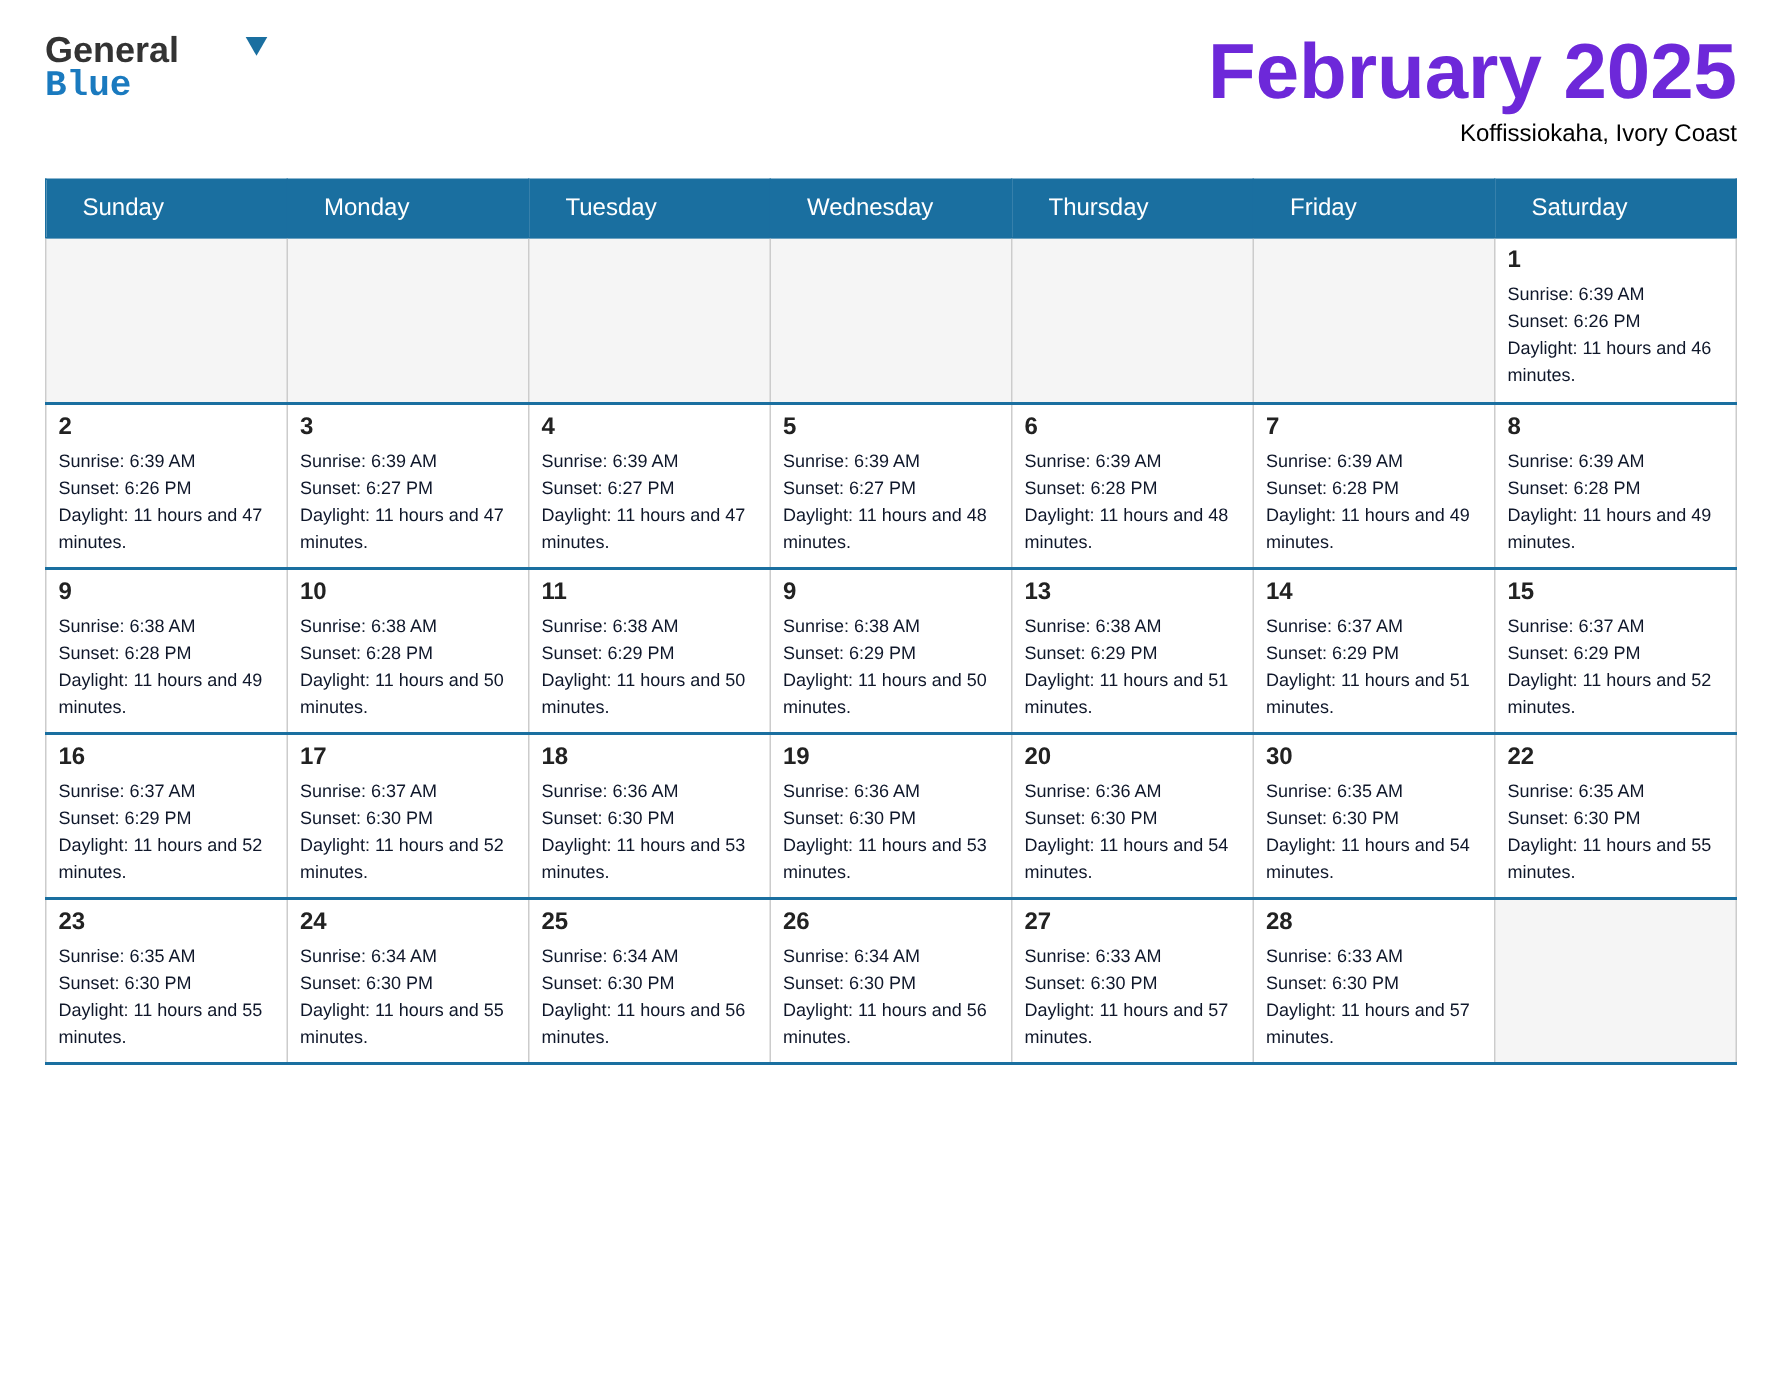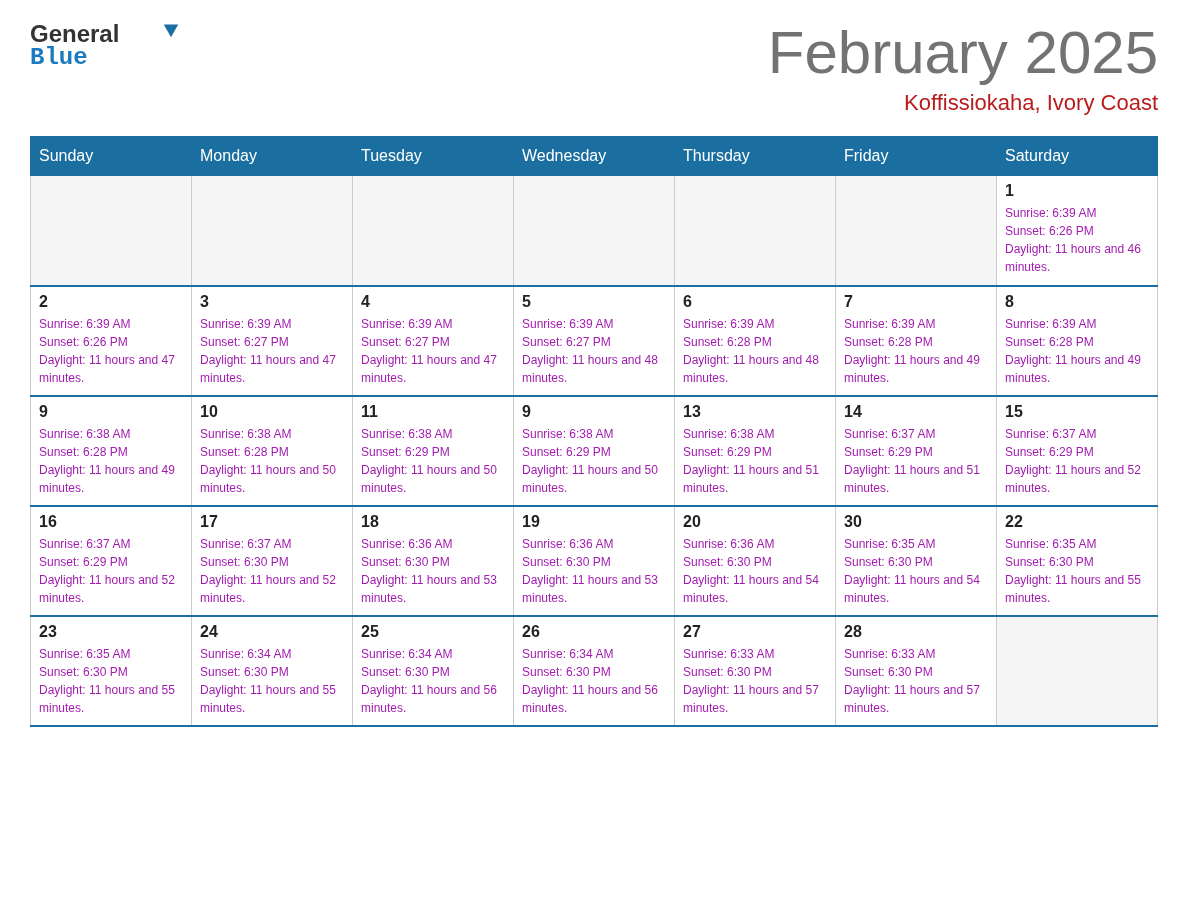--- a/index.html
+++ b/index.html
@@ -14,40 +14,40 @@
     .header {
       display: flex;
       justify-content: space-between;
       align-items: flex-start;
       margin-bottom: 20px;
     }
     .title-block {
       text-align: right;
     }
     .main-title {
-      font-size: 60px;
-      font-weight: normal;
-      color: #737373;
+      font-size: 52px;
+      font-weight: bold;
+      color: #6d28d9;
       line-height: 1.1;
     }
     .subtitle {
-      font-size: 22px;
-      color: #b91c1c;
+      font-size: 16px;
+      color: #000000;
       margin-top: 4px;
     }
     .calendar {
       width: 100%;
       border-collapse: collapse;
     }
     .calendar thead tr {
       background-color: #1a6fa0;
     }
     .calendar thead th {
       color: #fff;
-      padding: 10px 8px;
+      padding: 10px 24px;
       text-align: left;
       font-size: 16px;
       font-weight: normal;
       border: 1px solid #1a6fa0;
       width: 14.28%;
     }
     .calendar tbody tr {
       border-bottom: 2px solid #1a6fa0;
     }
     .calendar tbody td {
@@ -65,21 +65,21 @@
     }
     .day-number {
       font-size: 16px;
       font-weight: bold;
       color: #222;
       margin-bottom: 4px;
       display: block;
     }
     .day-info {
       font-size: 12px;
-      color: #a21caf;
+      color: #0f172a;
       line-height: 1.5;
     }
     .logo-container {
       display: flex;
       flex-direction: column;
       align-items: flex-start;
     }
     .logo-top {
       display: flex;
       align-items: center;

